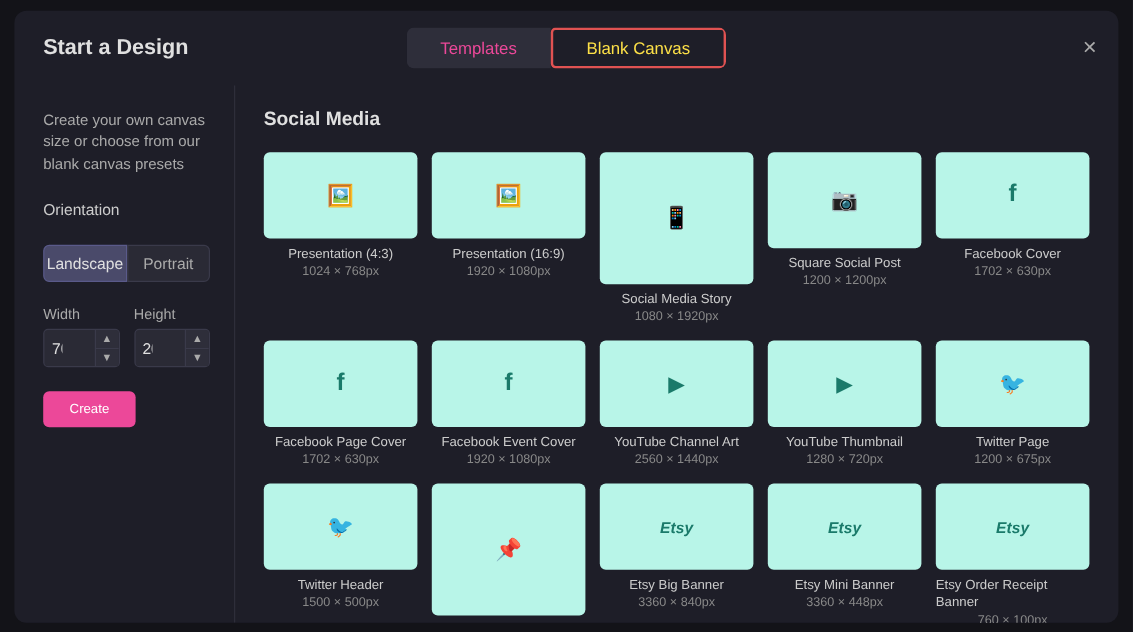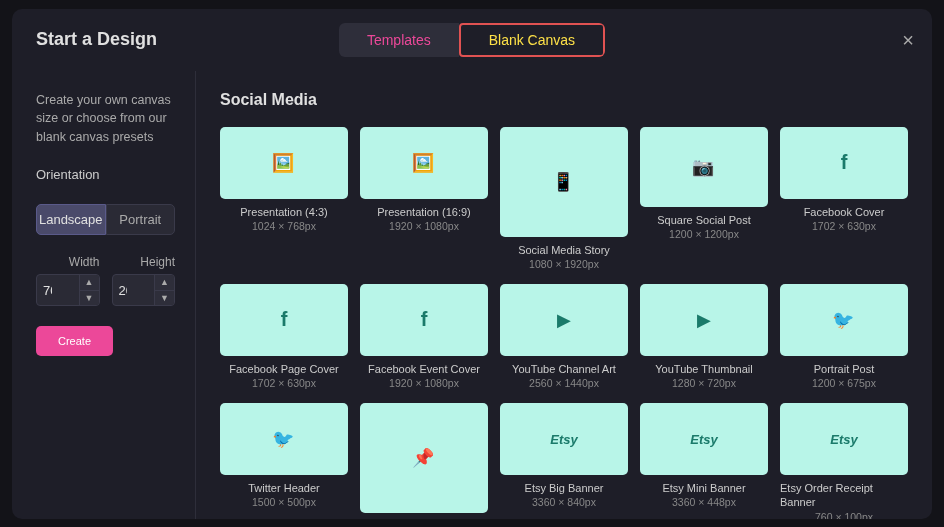--- a/index.html
+++ b/index.html
@@ -137,21 +137,20 @@
     }
     .dim-group {
       display: flex;
       flex-direction: column;
       gap: 5px;
       flex: 1;
     }
     .dim-label {
       font-size: 12px;
       color: #aaa;
-      text-align: right;
     }
     .dim-input-wrap {
       display: flex;
       align-items: center;
       background: #2a2a35;
       border: 1px solid #3a3a4a;
       border-radius: 4px;
       overflow: hidden;
       gap: 21px;
     }
@@ -352,21 +351,21 @@
     <div class="card-thumb" style="aspect-ratio:16/9">
       <span style="font-size:18px;color:#1a7a6a;">▶</span>
     </div>
     <div class="card-name">YouTube Thumbnail</div>
     <div class="card-dim">1280 × 720px</div>
   </div>
             <div class="card">
     <div class="card-thumb" style="aspect-ratio:16/9">
       <span style="font-size:18px;">🐦</span>
     </div>
-    <div class="card-name">Portrait Post</div>
+    <div class="card-name">Twitter Page</div>
     <div class="card-dim">1200 × 675px</div>
   </div>
             <div class="card">
     <div class="card-thumb" style="aspect-ratio:16/9">
       <span style="font-size:18px;">🐦</span>
     </div>
     <div class="card-name">Twitter Header</div>
     <div class="card-dim">1500 × 500px</div>
   </div>
             <div class="card">

